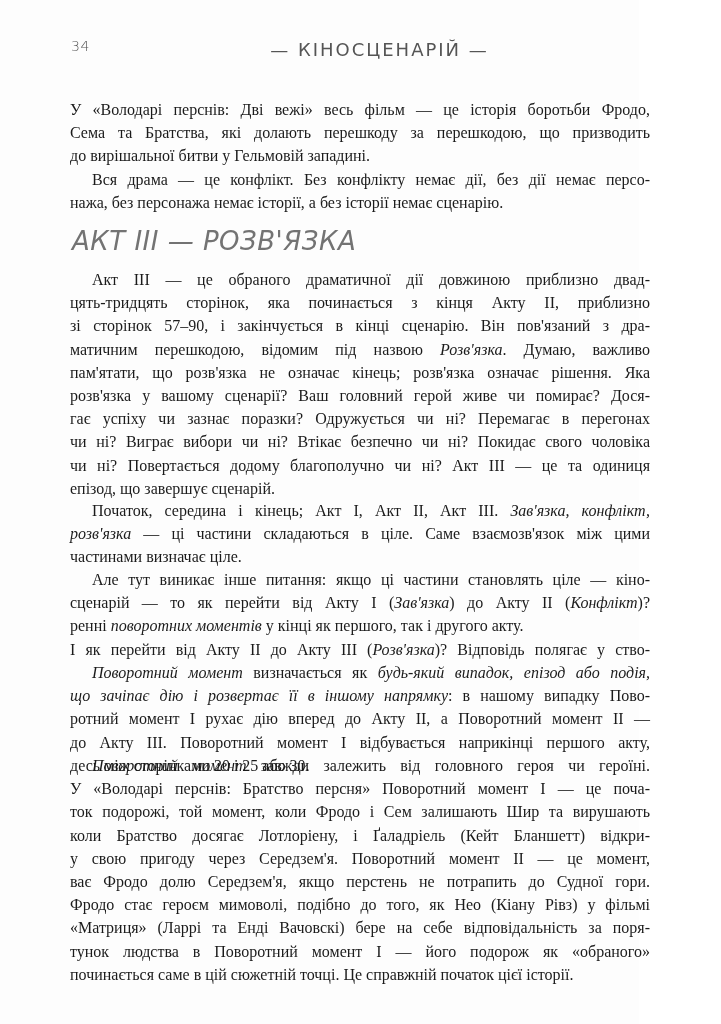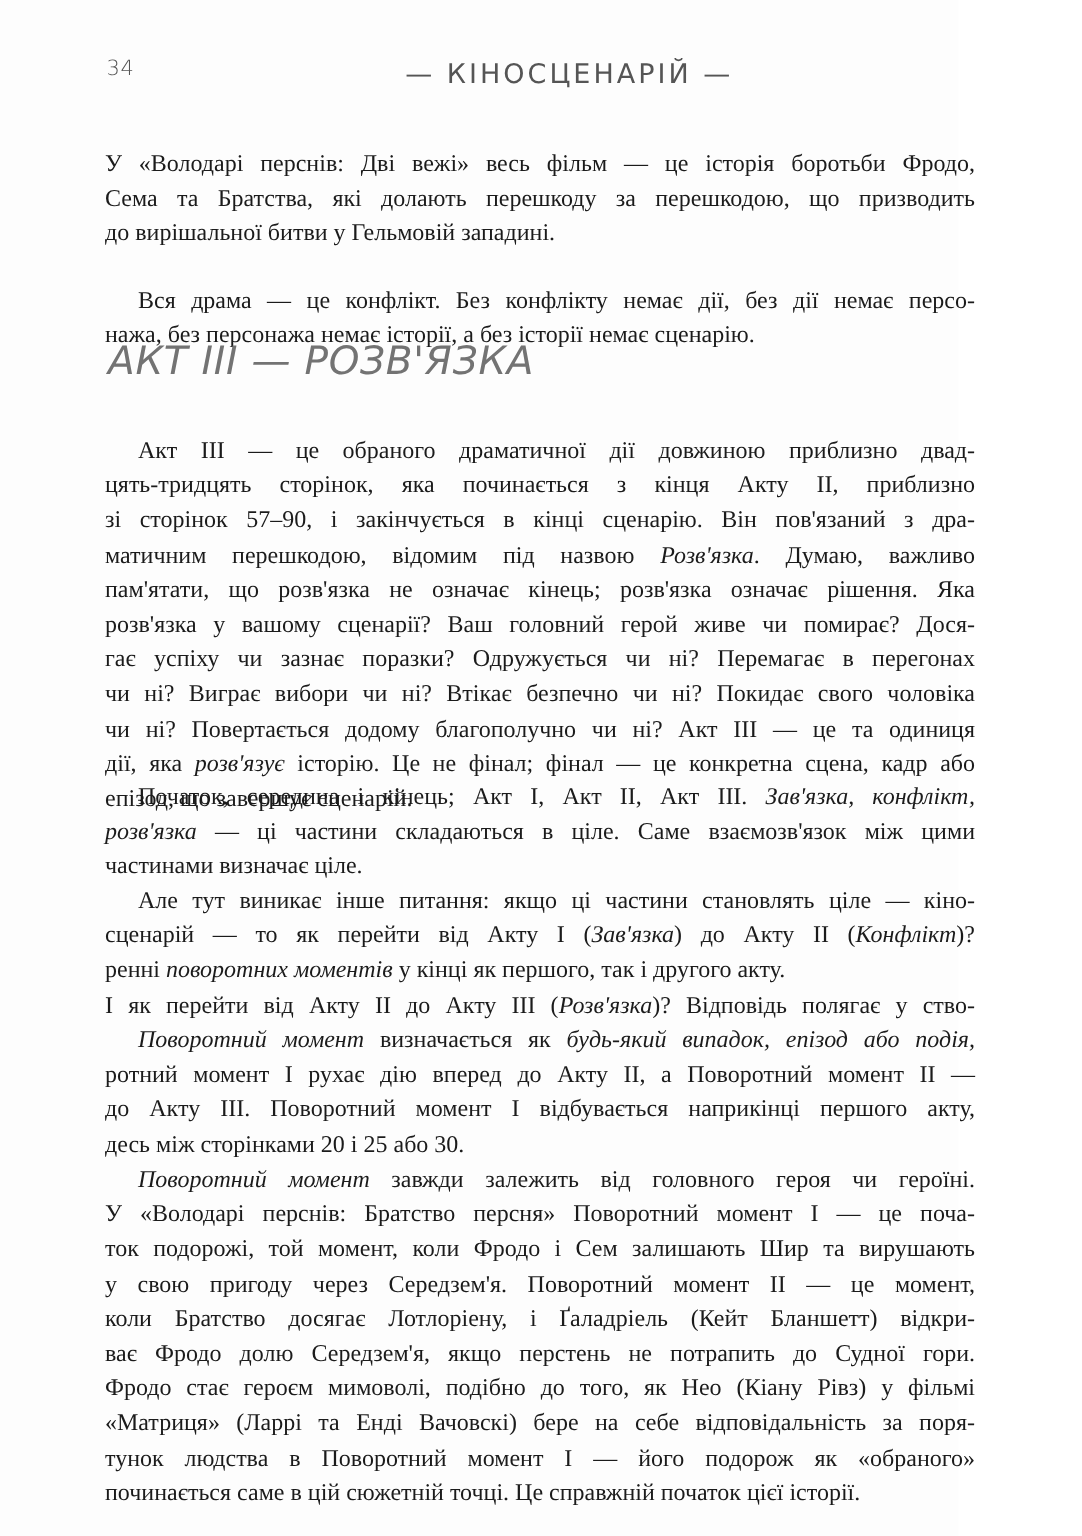--- a/index.html
+++ b/index.html
@@ -4,21 +4,21 @@
 <style>
   html, body { margin: 0; padding: 0; background: #ffffff; }
   body { width: 721px; height: 1024px; position: relative; overflow: hidden; }
   .page { position: absolute; left: 0; top: 0; width: 639px; height: 1024px; background: #fdfdfd; }
   .running-head { position: absolute; top: 38px; left: 0; width: 721px; height: 20px; font-family: "DejaVu Sans", sans-serif; color: #555; }
   .page-num { position: absolute; left: 71px; top: 0; font-size: 14px; font-weight: 300; letter-spacing: 0.5px; }
   .chapter { position: absolute; left: 0; width: 721px; top: 1px; text-align: center; font-size: 18px; letter-spacing: 2px; padding-left: 38px; box-sizing: border-box; }
   .body { position: absolute; left: 70px; width: 580px; font-family: "Liberation Serif", "DejaVu Serif", serif; color: #1b1b1b; font-size: 16px; line-height: 23.2px; }
   .line { display: block; white-space: nowrap; text-align: justify; text-align-last: justify; height: 23.2px; }
   .line.last { text-align-last: left; }
-  .line.indent { padding-left: 22px; margin-top: 21px; }
+  .line.indent { padding-left: 22px; }
   .heading { position: absolute; left: 72px; top: 226px; font-family: "DejaVu Sans", sans-serif; font-style: italic; font-weight: 300; font-size: 26px; color: #737373; letter-spacing: 0.5px; }
   em { font-style: italic; }
 </style>
 </head>
 <body>
 
 <div class="page">
 
   <div class="running-head">
     <span class="page-num">34</span>
@@ -38,46 +38,46 @@
   <div class="body" style="top:268px;">
       <span class="line indent"><span>Акт III — це обраного драматичної дії довжиною приблизно двад-</span></span>
       <span class="line"><span>цять-тридцять сторінок, яка починається з кінця Акту II, приблизно</span></span>
       <span class="line"><span>зі сторінок 57–90, і закінчується в кінці сценарію. Він пов'язаний з дра-</span></span>
       <span class="line"><span>матичним перешкодою, відомим під назвою </span><em>Розв'язка</em><span>. Думаю, важливо</span></span>
       <span class="line"><span>пам'ятати, що розв'язка не означає кінець; розв'язка означає рішення. Яка</span></span>
       <span class="line"><span>розв'язка у вашому сценарії? Ваш головний герой живе чи помирає? Дося-</span></span>
       <span class="line"><span>гає успіху чи зазнає поразки? Одружується чи ні? Перемагає в перегонах</span></span>
       <span class="line"><span>чи ні? Виграє вибори чи ні? Втікає безпечно чи ні? Покидає свого чоловіка</span></span>
       <span class="line"><span>чи ні? Повертається додому благополучно чи ні? Акт III — це та одиниця</span></span>
-      <span class="line"><span>дії, яка </span><em>розв'язує</em><span> історію. Це не фінал; фінал — це конкретна сцена, кадр або</span></span>
       <span class="line last"><span>епізод, що завершує сценарій.</span></span>
     </div>
   <div class="body" style="top:499px;">
       <span class="line indent"><span>Початок, середина і кінець; Акт I, Акт II, Акт III. </span><em>Зав'язка, конфлікт,</em></span>
       <span class="line"><em>розв'язка</em><span> — ці частини складаються в ціле. Саме взаємозв'язок між цими</span></span>
       <span class="line last"><span>частинами визначає ціле.</span></span>
     </div>
   <div class="body" style="top:568px;">
       <span class="line indent"><span>Але тут виникає інше питання: якщо ці частини становлять ціле — кіно-</span></span>
       <span class="line"><span>сценарій — то як перейти від Акту I (</span><em>Зав'язка</em><span>) до Акту II (</span><em>Конфлікт</em><span>)?</span></span>
       <span class="line last"><span>ренні </span><em>поворотних моментів</em><span> у кінці як першого, так і другого акту.</span></span>
       <span class="line"><span>I як перейти від Акту II до Акту III (</span><em>Розв'язка</em><span>)? Відповідь полягає у ство-</span></span>
     </div>
   <div class="body" style="top:661px;">
       <span class="line indent"><em>Поворотний момент</em><span> визначається як </span><em>будь-який випадок, епізод або подія,</em></span>
+      <span class="line"><em>що зачіпає дію і розвертає її в іншому напрямку</em><span>: в нашому випадку Пово-</span></span>
       <span class="line"><span>ротний момент I рухає дію вперед до Акту II, а Поворотний момент II —</span></span>
       <span class="line"><span>до Акту III. Поворотний момент I відбувається наприкінці першого акту,</span></span>
       <span class="line last"><span>десь між сторінками 20 і 25 або 30.</span></span>
     </div>
   <div class="body" style="top:754px;">
       <span class="line indent"><em>Поворотний момент</em><span> завжди залежить від головного героя чи героїні.</span></span>
       <span class="line"><span>У «Володарі перснів: Братство персня» Поворотний момент I — це поча-</span></span>
       <span class="line"><span>ток подорожі, той момент, коли Фродо і Сем залишають Шир та вирушають</span></span>
+      <span class="line"><span>коли Братство досягає Лотлоріену, і Ґаладріель (Кейт Бланшетт) відкри-</span></span>
       <span class="line"><span>у свою пригоду через Середзем'я. Поворотний момент II — це момент,</span></span>
-      <span class="line"><span>коли Братство досягає Лотлоріену, і Ґаладріель (Кейт Бланшетт) відкри-</span></span>
       <span class="line"><span>ває Фродо долю Середзем'я, якщо перстень не потрапить до Судної гори.</span></span>
       <span class="line"><span>Фродо стає героєм мимоволі, подібно до того, як Нео (Кіану Рівз) у фільмі</span></span>
       <span class="line"><span>«Матриця» (Ларрі та Енді Вачовскі) бере на себе відповідальність за поря-</span></span>
       <span class="line"><span>тунок людства в Поворотний момент I — його подорож як «обраного»</span></span>
       <span class="line last"><span>починається саме в цій сюжетній точці. Це справжній початок цієї історії.</span></span>
     </div>
 
 </div>
 
 </body></html>

